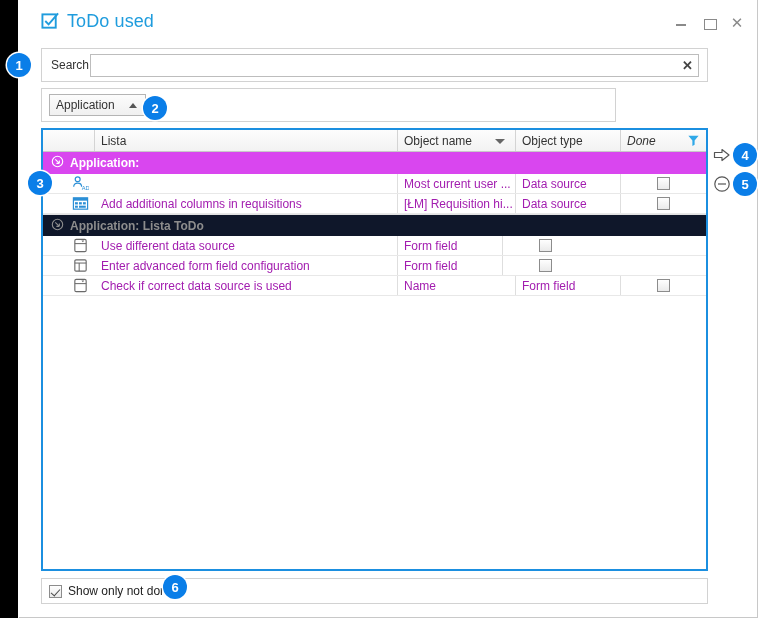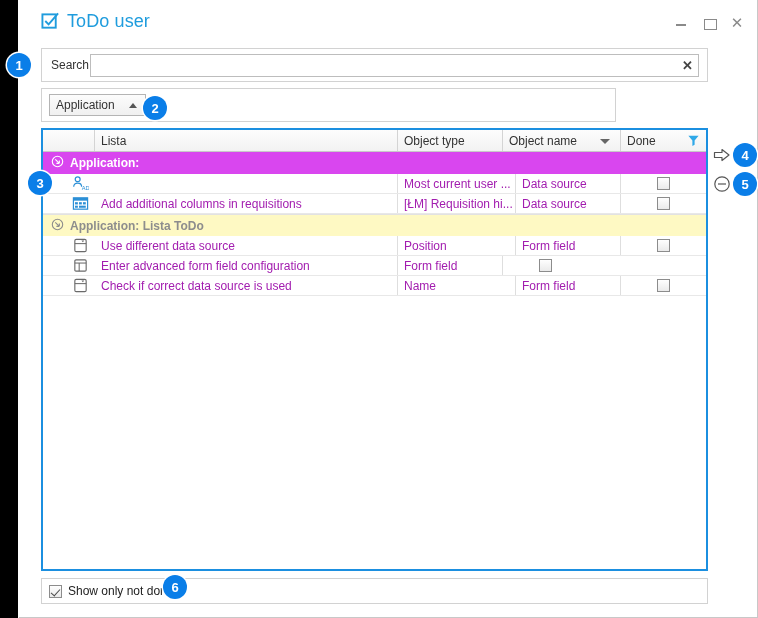--- a/index.html
+++ b/index.html
@@ -130,40 +130,40 @@
     font-size: 12px; color: #333;
     display: flex; align-items: center;
     padding-left: 6px;
     border-right: 1px solid #d4d4d4;
     height: 100%;
   }
   .hcell.c0 { width: 52px; padding-left:0; }
   .hcell.c1 { width: 303px; }
   .hcell.c2 { width: 118px; }
   .hcell.c3 { width: 105px; }
-  .hcell.c4 { width: 85px; border-right: none; }
+  .hcell.c4 { width: 85px; border-right: none; font-style: italic; }
   .sort-desc {
     position: absolute; right: 10px; top: 9px;
     width: 0; height: 0;
     border-left: 5px solid transparent;
     border-right: 5px solid transparent;
     border-top: 5px solid #666;
   }
   .filter-icon {
     position: absolute; right: 6px; top: 4px;
     width: 13px; height: 13px;
   }
   
   .group-row {
     display: flex; align-items: center;
     height: 22px; padding-left: 8px;
     font-size: 12px; font-weight: bold;
   }
   .group-row.g1 { background: #d946ef; color: #ffffff; }
-  .group-row.g2 { background: #fef9c3; color: #8d8d8d; border-top: 1px solid #e2e2e2;}
+  .group-row.g2 { background: #0f172a; color: #8d8d8d; border-top: 1px solid #e2e2e2;}
   .grp-icon { width: 13px; height: 13px; margin-right: 6px; flex: none; }
   
   .row {
     display: flex; height: 20px; align-items: stretch;
     border-bottom: 1px solid #e8e8e8;
   }
   .cell {
     font-size: 12px; color: #a21caf;
     display: flex; align-items: center;
     border-right: 1px solid #dedede;
@@ -226,21 +226,21 @@
   <div class="win-border"></div>
 
   <div class="titlebar">
     <div class="title-wrap">
       <span>
         <svg class="title-icon" viewBox="0 0 20 20">
           <rect x="1.5" y="2.5" width="14" height="14" fill="none" stroke="#1f9cdd" stroke-width="2"></rect>
           <path d="M4.5 9.5 L8 13 L18 1.5" fill="none" stroke="#1f9cdd" stroke-width="2"></path>
         </svg>
       </span>
-      <span class="title-text">ToDo user</span>
+      <span class="title-text">ToDo used</span>
     </div>
     <div class="win-btns">
       <div class="win-btn wb-min"></div>
       <div class="win-btn wb-max"></div>
       <div class="win-btn wb-close">✕</div>
     </div>
   </div>
 
   <div class="panel search-panel">
     <span class="search-label">Search</span>
@@ -257,26 +257,26 @@
     </div>
   </div>
 
   <div class="grid">
 
     <div class="grid-head">
       <div class="hcell c0"></div>
       <div class="hcell c1">
         <span>Lista</span>
       </div>
-      <div class="hcell c3">
-        <span>Object type</span>
-      </div>
       <div class="hcell c2">
         <span>Object name</span>
         <span class="sort-desc"></span>
+      </div>
+      <div class="hcell c3">
+        <span>Object type</span>
       </div>
       <div class="hcell c4">
         <span>Done</span>
         <span class="filter-icon">
           <svg viewBox="0 0 14 14" width="13" height="13">
             <path d="M1.5 2 H12.5 L8.2 7 V11.5 L5.8 12.8 V7 Z" fill="#2fa8e8"></path>
           </svg>
         </span>
       </div>
     </div>
@@ -332,21 +332,20 @@
         </div>
         <div class="row">
           <div class="cell c0">
             <svg class="row-icon" viewBox="0 0 18 18">
               <rect x="3" y="2.5" width="12" height="13" rx="1.5" fill="#ffffff" stroke="#6a6a6a" stroke-width="1.2"></rect>
               <line x1="3" y1="7" x2="15" y2="7" stroke="#6a6a6a" stroke-width="1.1"></line>
               <path d="M10 3.8 L13 3.8 L11.5 5.6 Z" fill="#6a6a6a"></path>
             </svg>
           </div>
           <div class="cell c1">Use different data source</div>
-          <div class="cell c2">Position</div>
           <div class="cell c3">Form field</div>
           <div class="cell c4">
             <span class="chk"></span>
           </div>
         </div>
         <div class="row">
           <div class="cell c0">
             <svg class="row-icon" viewBox="0 0 18 18">
               <rect x="3" y="3" width="12" height="12" rx="1.2" fill="#ffffff" stroke="#6a6a6a" stroke-width="1.2"></rect>
               <line x1="3" y1="6.4" x2="15" y2="6.4" stroke="#6a6a6a" stroke-width="1.1"></line>

